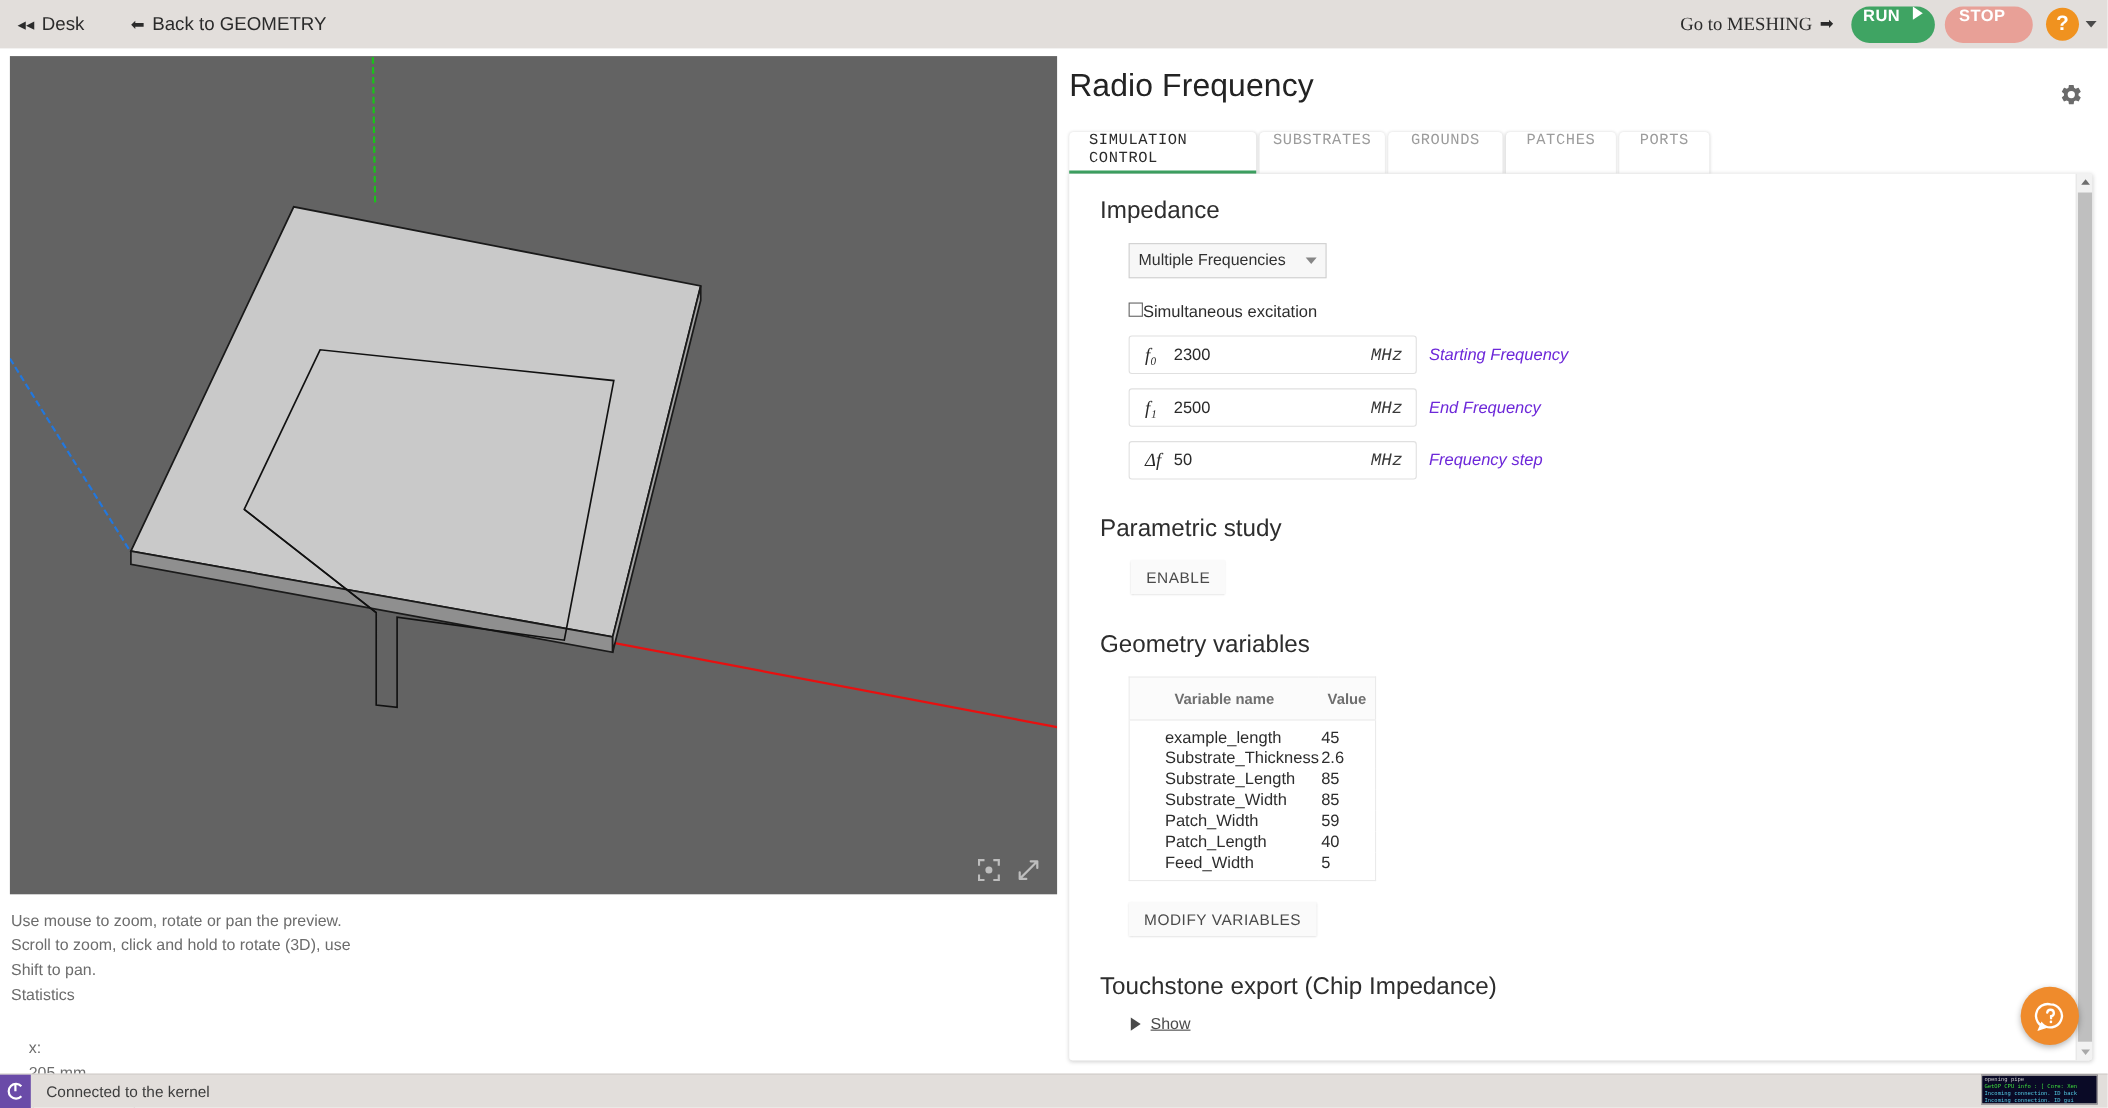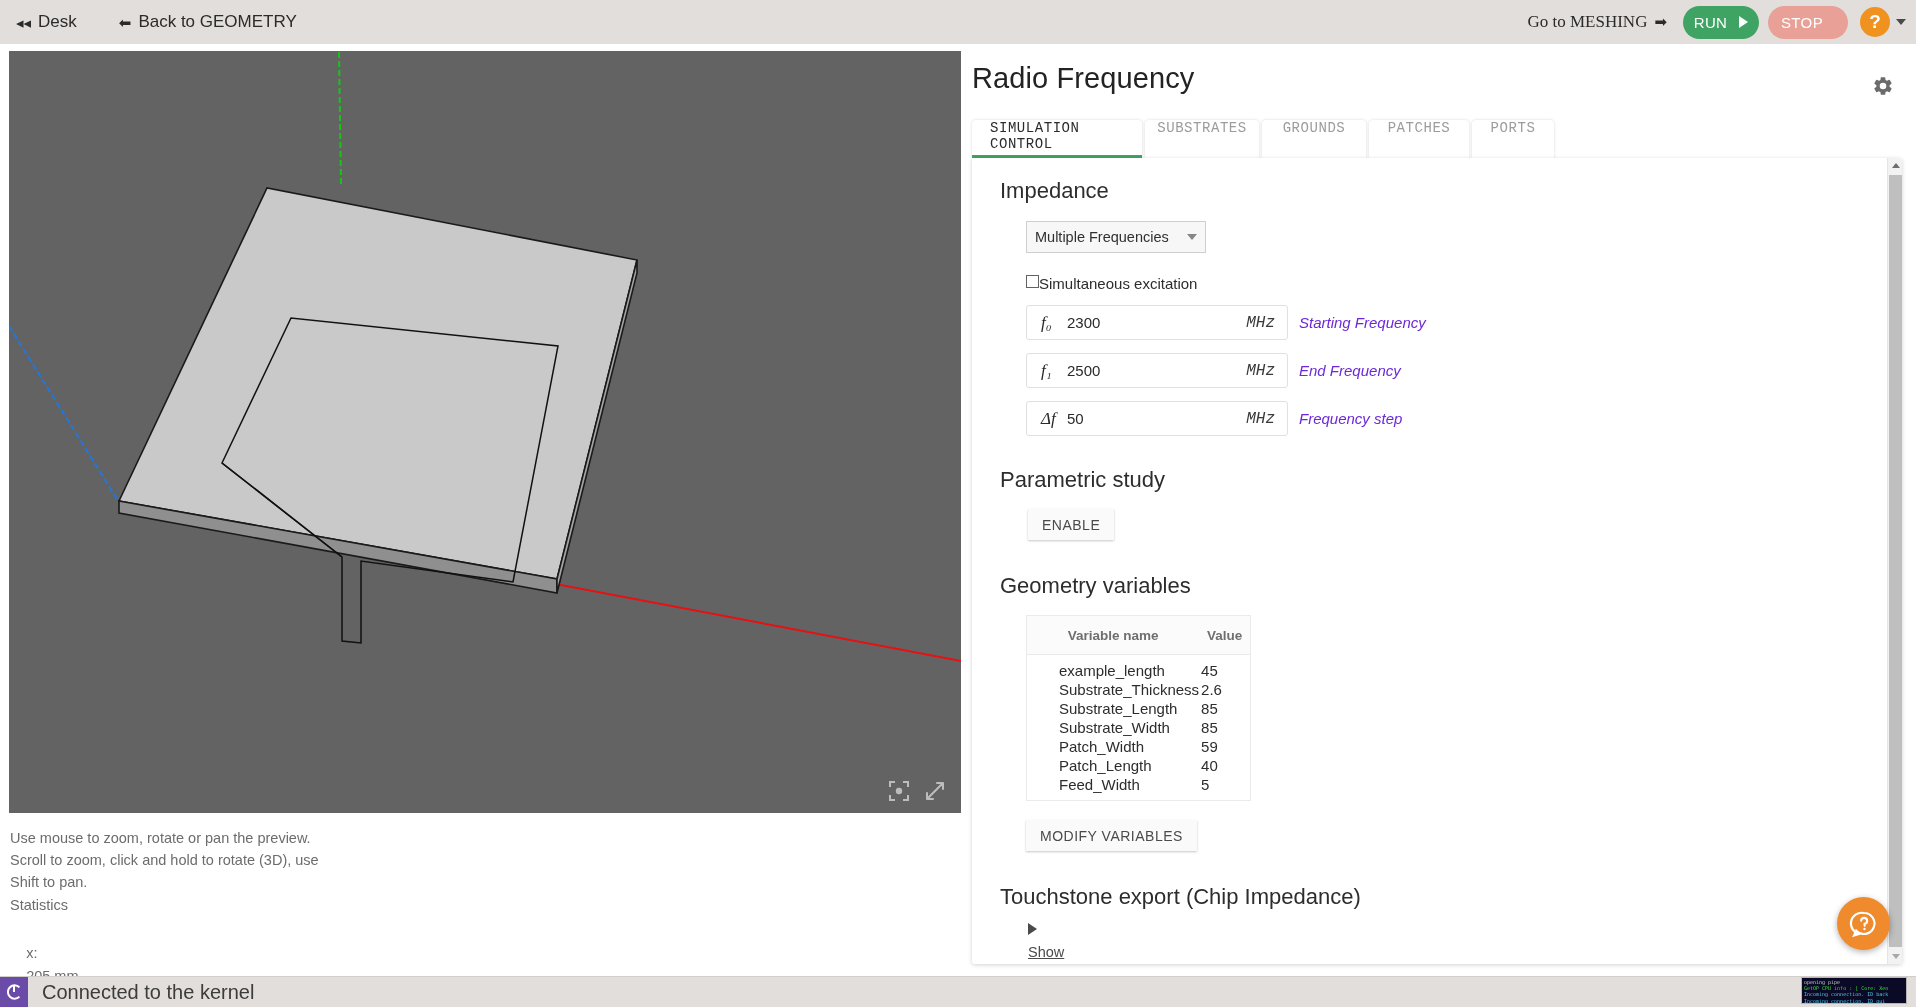--- a/index.html
+++ b/index.html
@@ -25,22 +25,22 @@
   .arrow-gl { font-size: 15px; line-height: 1; }
   #topbar-right {
     margin-left: auto; display: flex; align-items: center; gap: 0; padding-right: 10px;
   }
   #meshing-link {
     font-size: 17px; color: #2b2b2b; display: flex; align-items: center; gap: 7px;
     cursor: pointer; margin-right: 16px; white-space: nowrap; font-family: Liberation Serif, serif;
   }
   .action-btn {
     height: 33px; border-radius: 17px; border: none; color: #fff;
-    font-size: 15px; font-weight: normal; letter-spacing: .4px;
-    display: flex; align-items: center; justify-content: center; gap: 12px;
+    font-size: 15px; font-weight: bold; letter-spacing: .4px;
+    display: flex; align-items: flex-start; justify-content: center; gap: 12px;
     cursor: pointer; padding: 0 20px;
   }
   #run-btn { background: #3fa463; width: 76px; margin-right: 9px; }
   #stop-btn { background: #e8a097; width: 80px; margin-right: 12px; }
   .tri-right {
     width: 0; height: 0; border-left: 9px solid #fff;
     border-top: 6px solid transparent; border-bottom: 6px solid transparent;
   }
   .sq-stop { width: 11px; height: 11px; background: #fff; }
   #help-round {
@@ -198,22 +198,22 @@
   }
   #var-table tbody td.c1 { padding-left: 32px; }
   #var-table tbody td.c2 { padding-left: 2px; }
   #var-table tbody tr:first-child td { padding-top: 7px; }
   #var-table tbody tr:last-child td { padding-bottom: 7px; }
 
   #modify-btn { margin: 19px 0 0 26px; }
 
   #touch-h { margin-top: 33px; }
   #show-row {
-    margin: 13px 0 0 28px; display: flex; align-items: flex-start; gap: 9px;
-    cursor: pointer; width: max-content; flex-direction: column;
+    margin: 13px 0 0 28px; display: flex; align-items: center; gap: 9px;
+    cursor: pointer; width: max-content;
   }
   #show-tri {
     width: 0; height: 0; border-left: 9px solid #4a4a4a;
     border-top: 6px solid transparent; border-bottom: 6px solid transparent;
   }
   #show-label {
     font-size: 14.5px; color: #4a4a4a; text-decoration: underline;
   }
 
   
@@ -252,21 +252,21 @@
   #statusbar {
     position: absolute; left: 0; bottom: 0; width: 1916px; height: 31px;
     background: #e2dedb; display: flex; align-items: center;
     border-top: 1px solid #d2cecb;
   }
   #kernel-logo {
     width: 28px; height: 31px; background: #6a4ba8;
     display: flex; align-items: center; justify-content: center; flex: none;
   }
   #kernel-status {
-    margin-left: 14px; font-size: 20px; color: #3c3c3c;
+    margin-left: 14px; font-size: 14px; color: #3c3c3c;
   }
   #console-box {
     position: absolute; right: 9px; bottom: 3px; width: 106px; height: 27px;
     background: #0a0a26; border: 1px solid #b9b5b2; overflow: hidden;
     padding: 1px 2px; cursor: pointer;
   }
   .console-line {
     font-family: "DejaVu Sans Mono", monospace; font-size: 5px;
     line-height: 6.2px; white-space: nowrap;
   }

